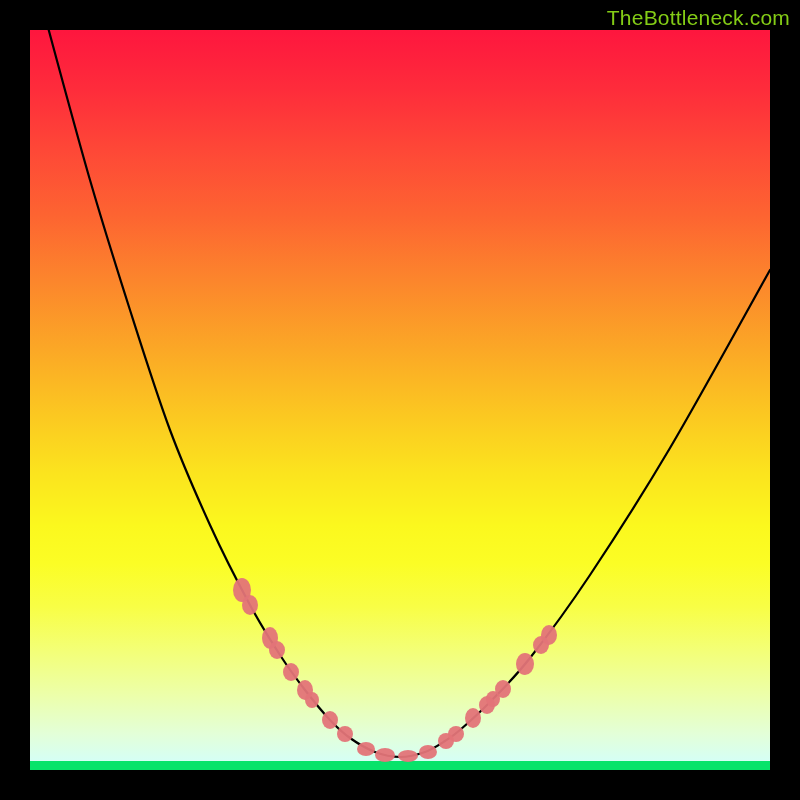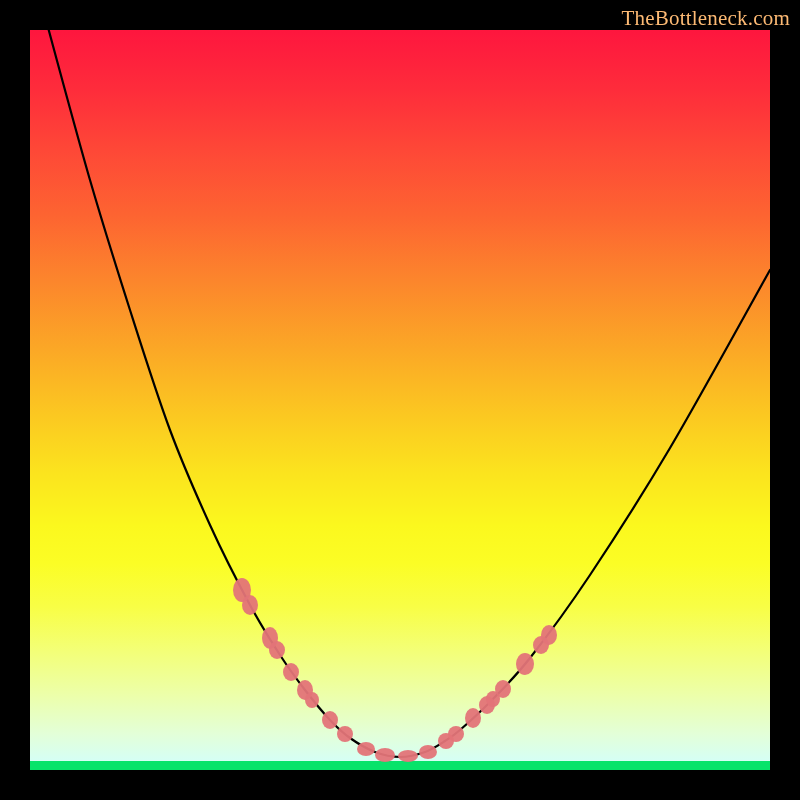--- a/index.html
+++ b/index.html
@@ -14,27 +14,26 @@
   .outer {
     width: 800px;
     height: 800px;
     background: #000;
     position: relative;
   }
   .watermark {
     position: absolute;
     top: 6px;
     right: 10px;
-    color: #fdba74;
+    color: #84cc16;
     font-size: 21px;
     font-weight: 500;
     letter-spacing: 0.2px;
     user-select: none;
     z-index: 20;
-    font-family: Liberation Serif, serif;
   }
   .plot-area {
     position: absolute;
     left: 30px;
     top: 30px;
     width: 740px;
     height: 740px;
     overflow: hidden;
   }
   .gradient {

